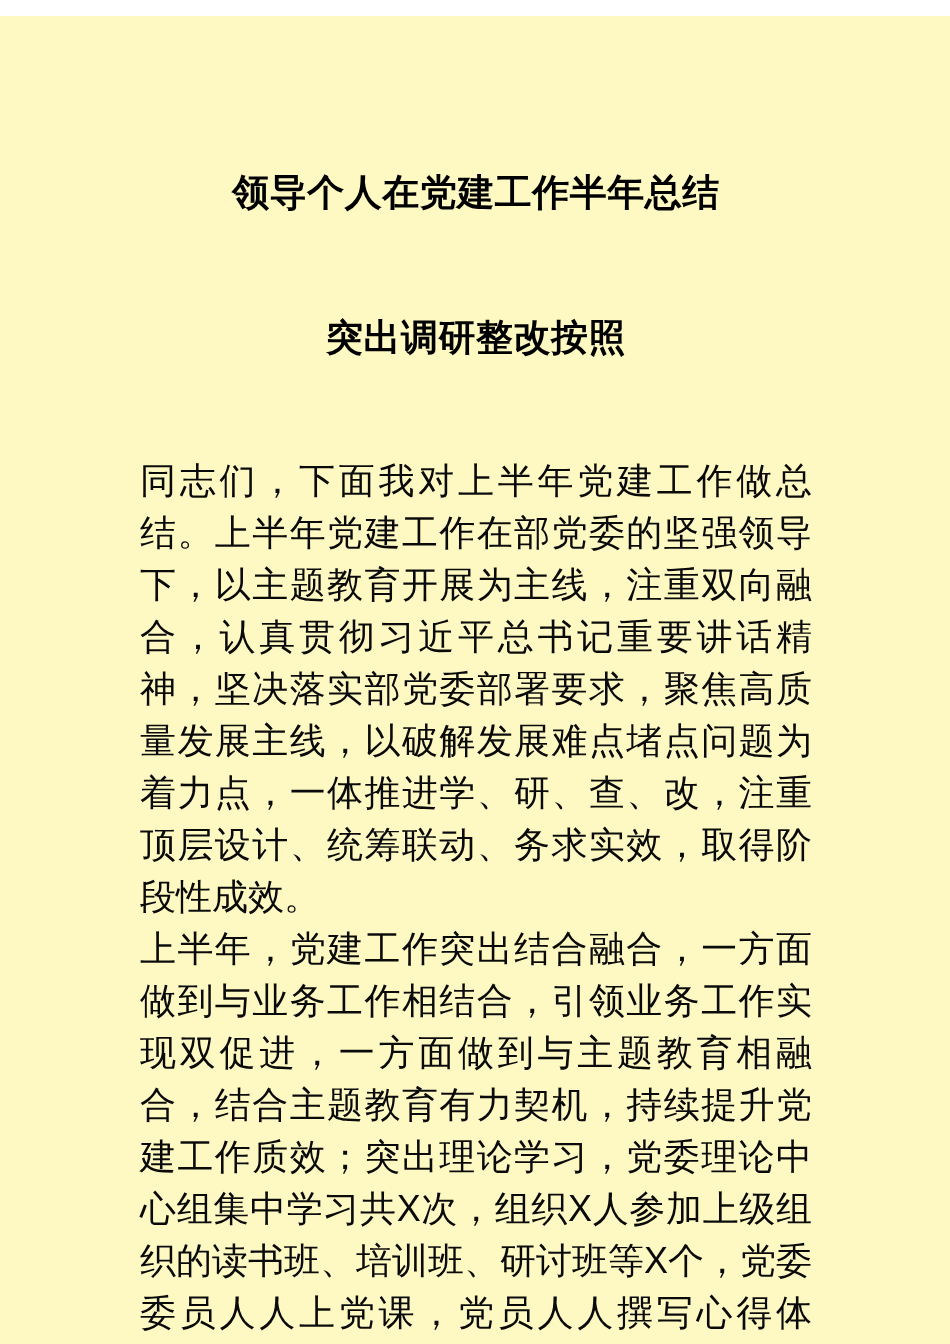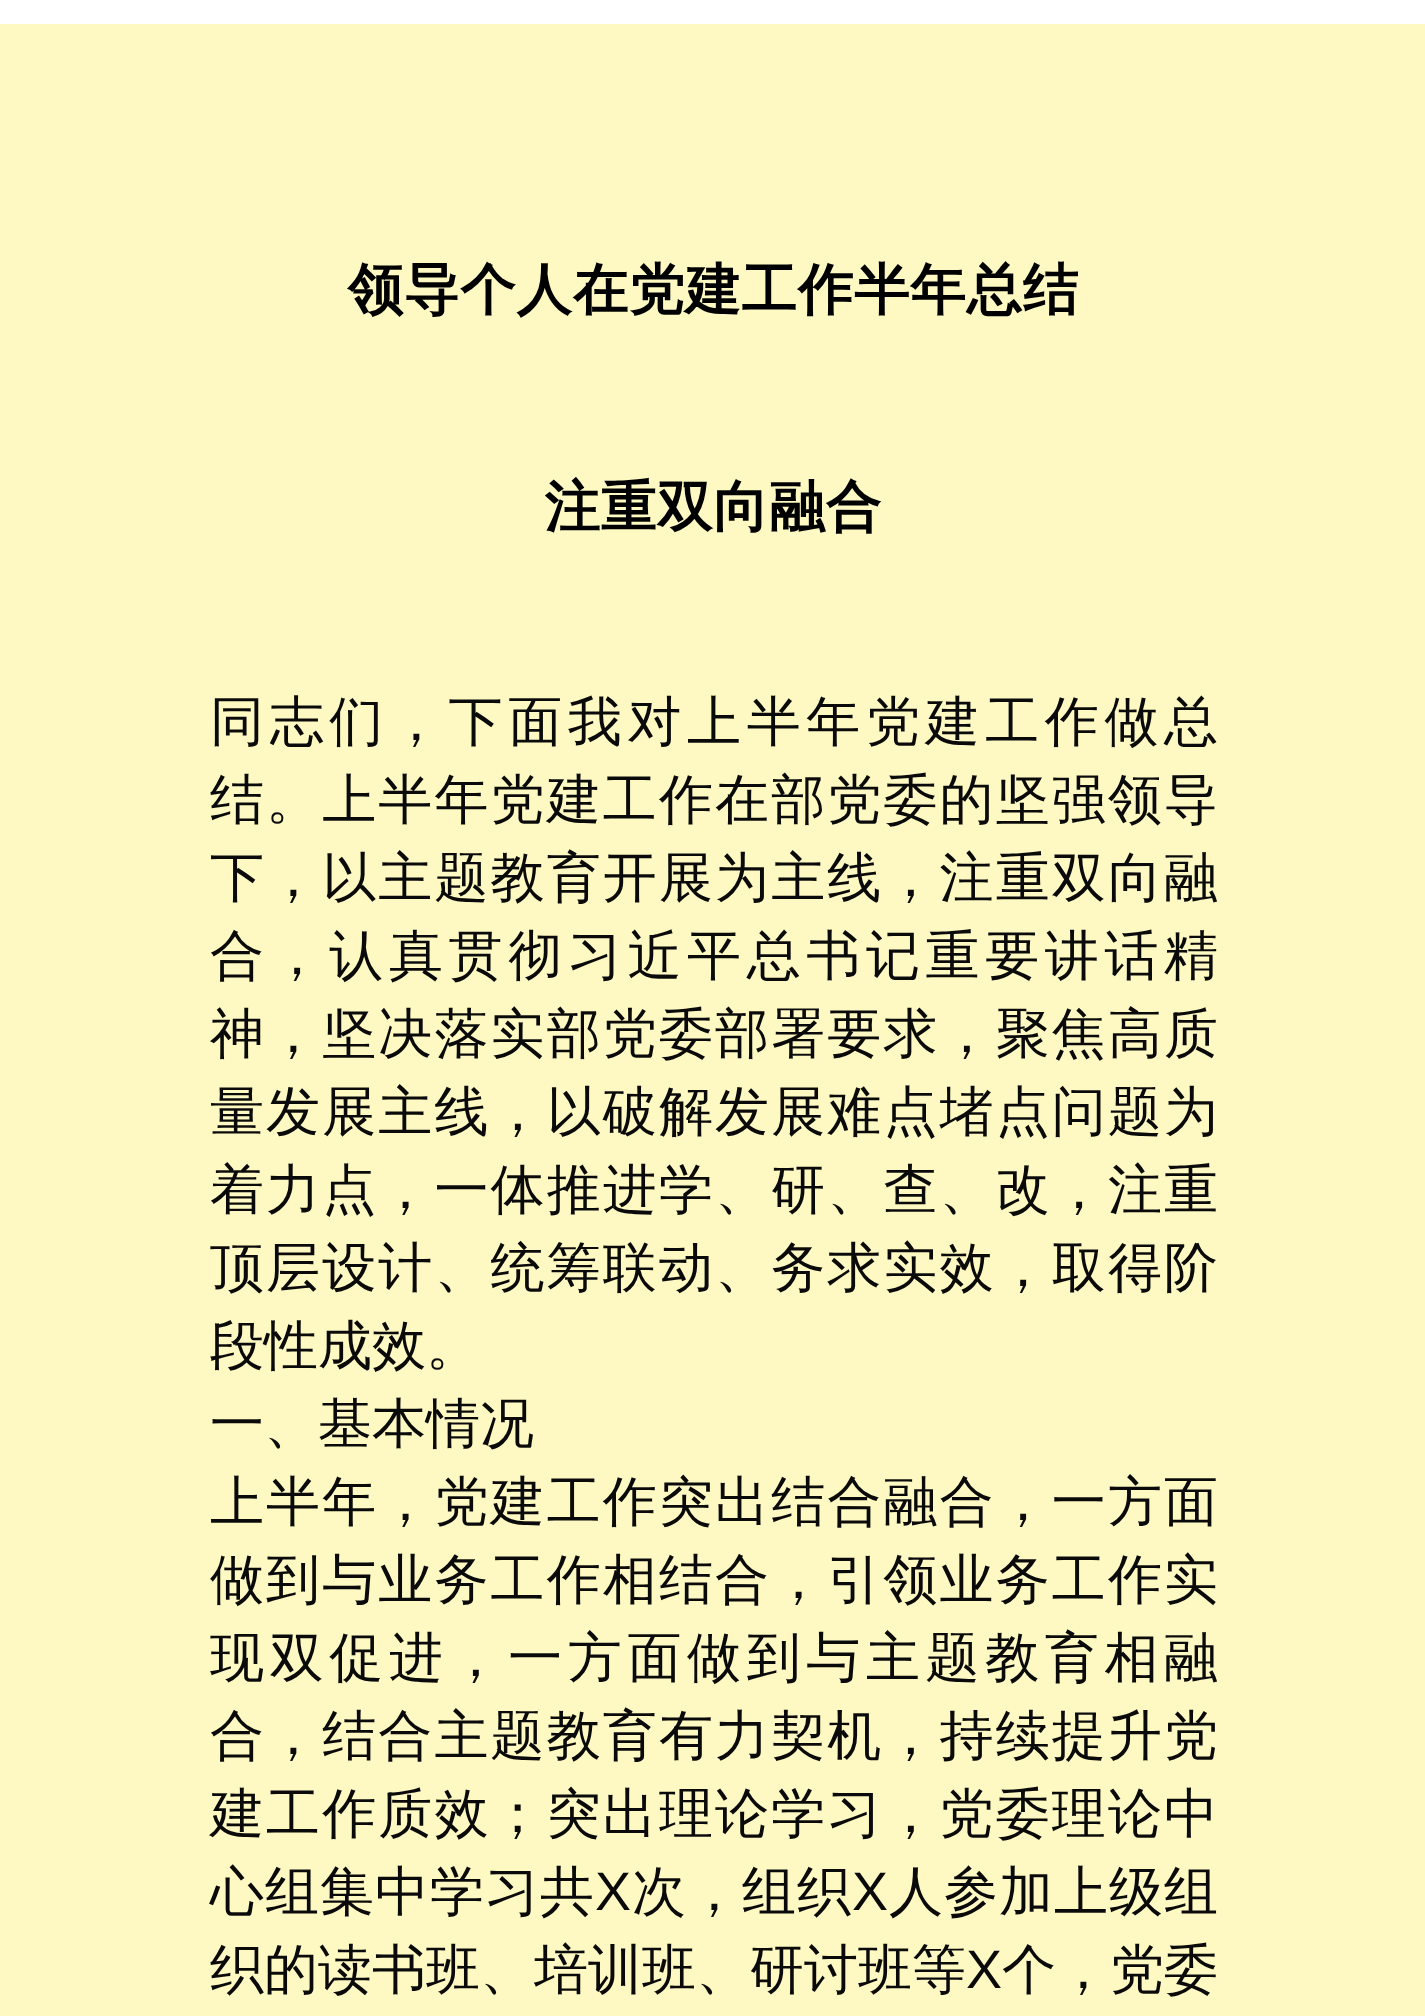--- a/index.html
+++ b/index.html
@@ -44,22 +44,21 @@
     margin: 0;
     padding: 0;
   }
 </style>
 </head>
 <body>
 
 <div class="page">
   <h1 class="doc-title first">领导个人在党建工作半年总结</h1>
 
-  <h1 class="doc-title second">注重双向融合</h1>
+  <h1 class="doc-title second">突出调研整改按照</h1>
 
   <div class="doc-body">
     <p>同志们，下面我对上半年党建工作做总结。上半年党建工作在部党委的坚强领导下，以主题教育开展为主线，注重双向融合，认真贯彻习近平总书记重要讲话精神，坚决落实部党委部署要求，聚焦高质量发展主线，以破解发展难点堵点问题为着力点，一体推进学、研、查、改，注重顶层设计、统筹联动、务求实效，取得阶段性成效。</p>
 
-    <p>一、基本情况</p>
 
     <p>上半年，党建工作突出结合融合，一方面做到与业务工作相结合，引领业务工作实现双促进，一方面做到与主题教育相融合，结合主题教育有力契机，持续提升党建工作质效；突出理论学习，党委理论中心组集中学习共X次，组织X人参加上级组织的读书班、培训班、研讨班等X个，党委委员人人上党课，党员人人撰写心得体会；突出调研整改按照“一课题、一专班、一方案、一报告”的要求，党委委员聚焦制约发展的“务求实效、素质提升”等X个课题展开调研，</p>
   </div>
 </div>
 
 </body></html>

